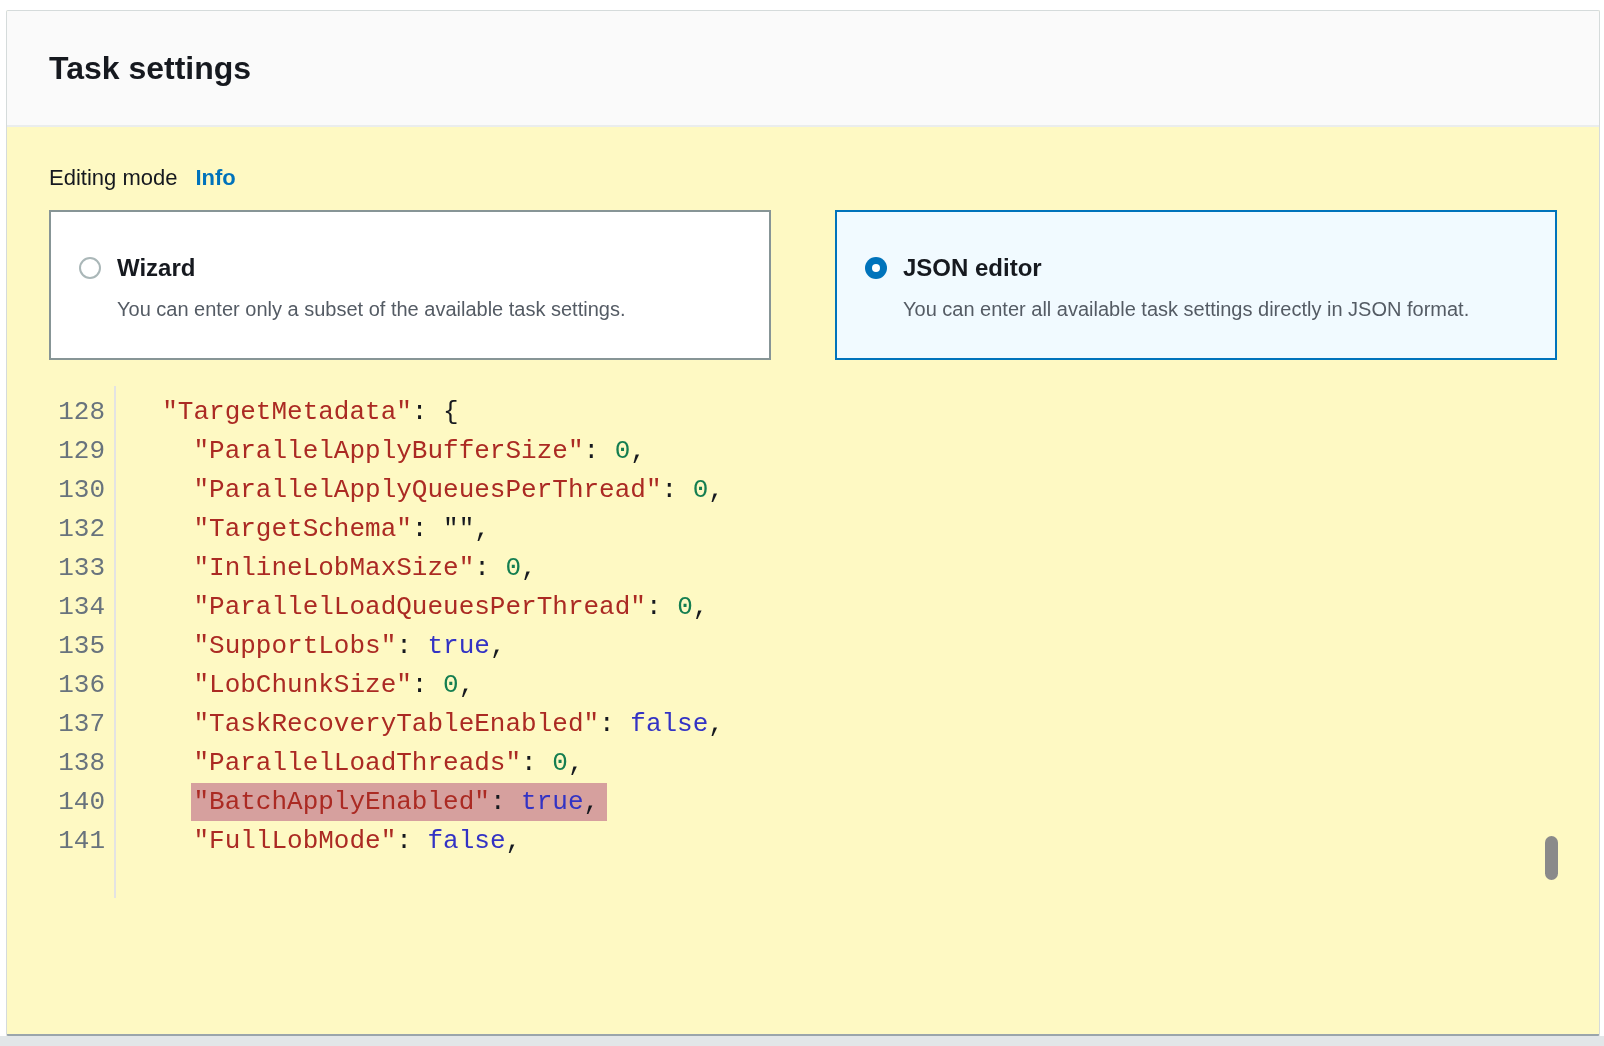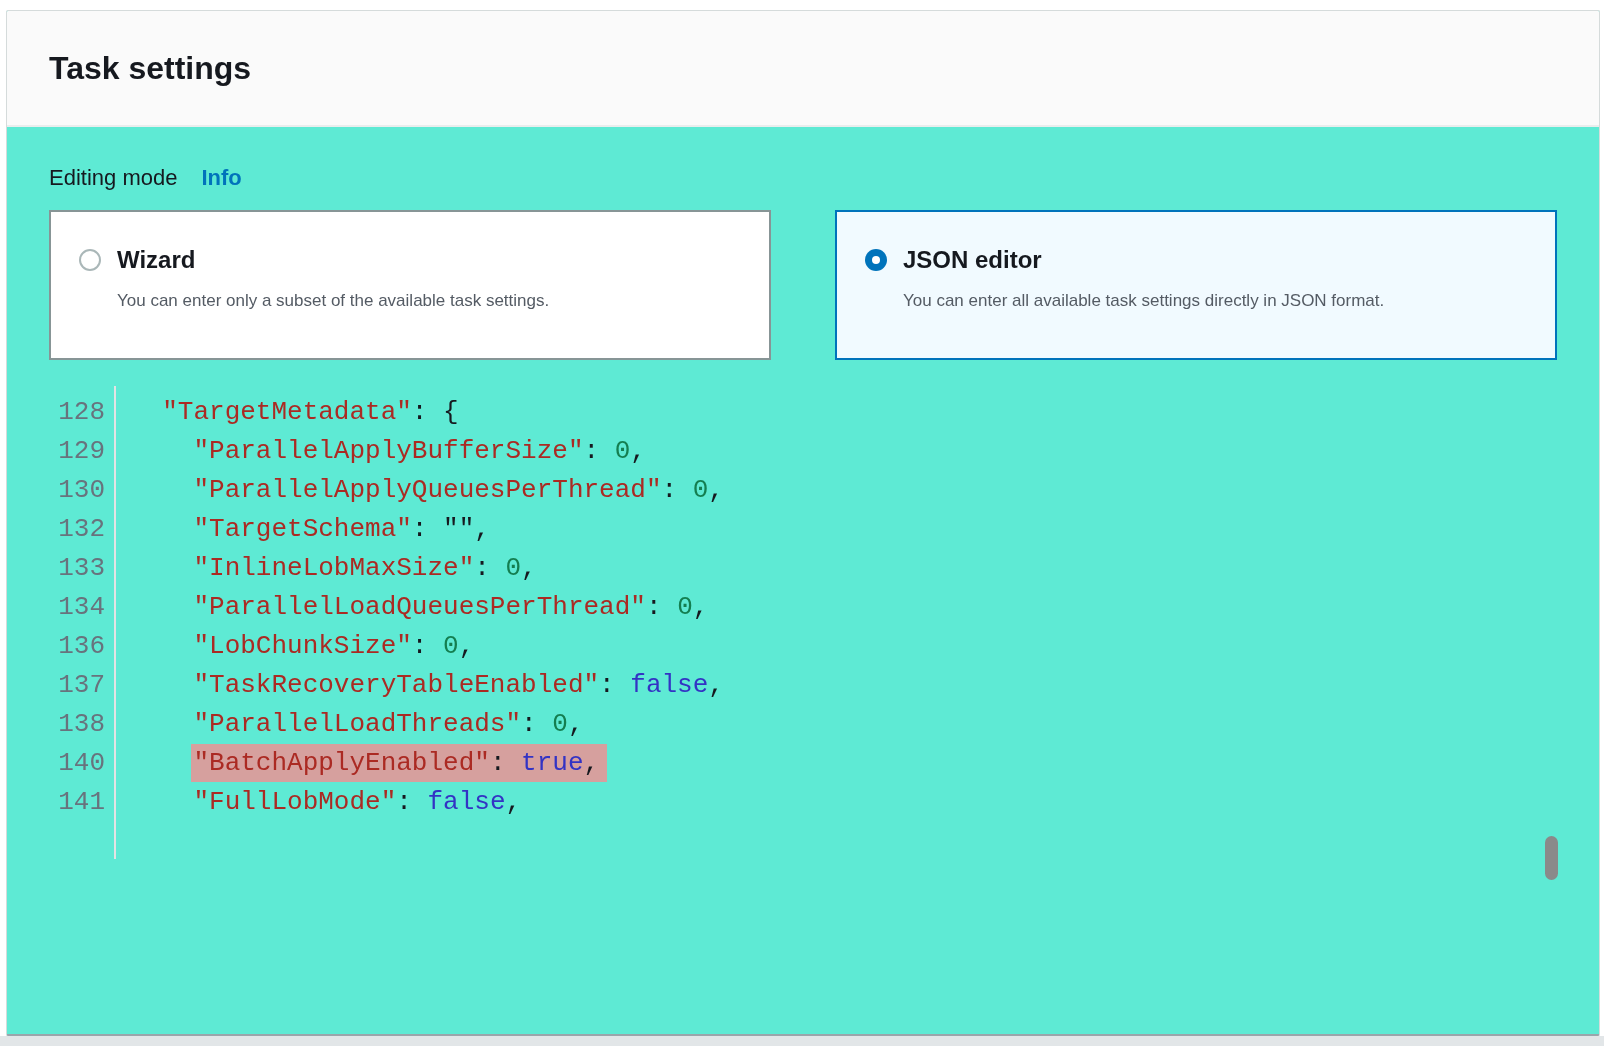--- a/index.html
+++ b/index.html
@@ -13,21 +13,21 @@
     background: #ffffff;
     overflow: hidden;
   }
 
   .panel {
     position: absolute;
     left: 6px;
     top: 10px;
     width: 1594px;
     height: 1026px;
-    background: #5eead4;
+    background: #fef9c3;
     border: 1px solid #d5dbdb;
     border-bottom: 2px solid #9aa5ab;
     border-radius: 2px;
     overflow: hidden;
   }
 
   .bottom-strip {
     position: absolute;
     left: 0;
     top: 1036px;
@@ -51,36 +51,36 @@
   .panel-body { padding: 34px 42px 0 42px; }
 
   .mode-row {
     font-size: 22px;
     line-height: 33px;
     display: flex;
     align-items: baseline;
   }
   .mode-label { color: #16191f; }
   .info-link {
-    margin-left: 24px;
+    margin-left: 18px;
     color: #0073bb;
     font-weight: 700;
     text-decoration: none;
     cursor: pointer;
     text-align: center;
   }
 
   .tiles { display: flex; gap: 40px; margin-top: 16px; }
 
   .tile {
     width: 723px;
     height: 150px;
     background: #ffffff;
     border: 2px solid #879596;
-    padding: 32px 28px;
+    padding: 40px 28px;
     cursor: pointer;
   }
   .tile.selected {
     border-color: #0073bb;
     background: #f1faff;
     margin-left: 24px;
   }
 
   .tile-inner { display: flex; gap: 16px; }
 
@@ -108,21 +108,21 @@
   }
 
   .tile-title {
     font-size: 24px;
     font-weight: 700;
     color: #16191f;
     line-height: 32px;
   }
   .tile-desc {
     margin-top: 8px;
-    font-size: 17px;
+    font-size: 20px;
     line-height: 34px;
     color: #545b64;
     max-width: 640px;
   }
 
   .editor {
     margin-top: 28px;
     position: relative;
     font-family: "Liberation Mono", monospace;
     font-size: 26px;
@@ -209,20 +209,21 @@
 
       </div>
 
       <div class="editor">
           <div class="line"><span class="ln">128</span><span class="code"><span class="tk-plain">  </span><span class="tk-key">"TargetMetadata"</span><span class="tk-plain">: {</span></span></div>
           <div class="line"><span class="ln">129</span><span class="code"><span class="tk-plain">    </span><span class="tk-key">"ParallelApplyBufferSize"</span><span class="tk-plain">: </span><span class="tk-num">0</span><span class="tk-plain">,</span></span></div>
           <div class="line"><span class="ln">130</span><span class="code"><span class="tk-plain">    </span><span class="tk-key">"ParallelApplyQueuesPerThread"</span><span class="tk-plain">: </span><span class="tk-num">0</span><span class="tk-plain">,</span></span></div>
           <div class="line"><span class="ln">132</span><span class="code"><span class="tk-plain">    </span><span class="tk-key">"TargetSchema"</span><span class="tk-plain">: "",</span></span></div>
           <div class="line"><span class="ln">133</span><span class="code"><span class="tk-plain">    </span><span class="tk-key">"InlineLobMaxSize"</span><span class="tk-plain">: </span><span class="tk-num">0</span><span class="tk-plain">,</span></span></div>
           <div class="line"><span class="ln">134</span><span class="code"><span class="tk-plain">    </span><span class="tk-key">"ParallelLoadQueuesPerThread"</span><span class="tk-plain">: </span><span class="tk-num">0</span><span class="tk-plain">,</span></span></div>
+          <div class="line"><span class="ln">135</span><span class="code"><span class="tk-plain">    </span><span class="tk-key">"SupportLobs"</span><span class="tk-plain">: </span><span class="tk-bool">true</span><span class="tk-plain">,</span></span></div>
           <div class="line"><span class="ln">136</span><span class="code"><span class="tk-plain">    </span><span class="tk-key">"LobChunkSize"</span><span class="tk-plain">: </span><span class="tk-num">0</span><span class="tk-plain">,</span></span></div>
           <div class="line"><span class="ln">137</span><span class="code"><span class="tk-plain">    </span><span class="tk-key">"TaskRecoveryTableEnabled"</span><span class="tk-plain">: </span><span class="tk-bool">false</span><span class="tk-plain">,</span></span></div>
           <div class="line"><span class="ln">138</span><span class="code"><span class="tk-plain">    </span><span class="tk-key">"ParallelLoadThreads"</span><span class="tk-plain">: </span><span class="tk-num">0</span><span class="tk-plain">,</span></span></div>
           <div class="line"><span class="ln">140</span><span class="code"><span class="tk-plain">    </span><span class="hl"><span class="tk-key">"BatchApplyEnabled"</span><span class="tk-plain">: </span><span class="tk-bool">true</span><span class="tk-plain">,</span></span></span></div>
           <div class="line"><span class="ln">141</span><span class="code"><span class="tk-plain">    </span><span class="tk-key">"FullLobMode"</span><span class="tk-plain">: </span><span class="tk-bool">false</span><span class="tk-plain">,</span></span></div>
         </div>
 
     </div>
 
     <div class="scroll-thumb"></div>

